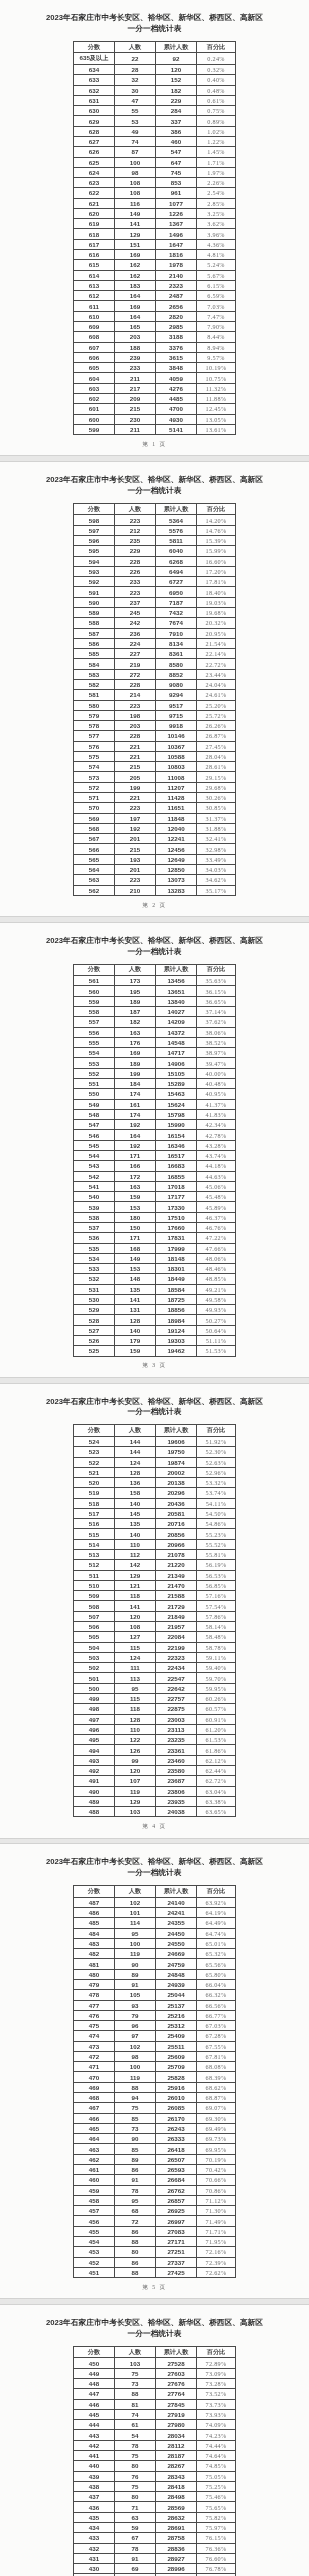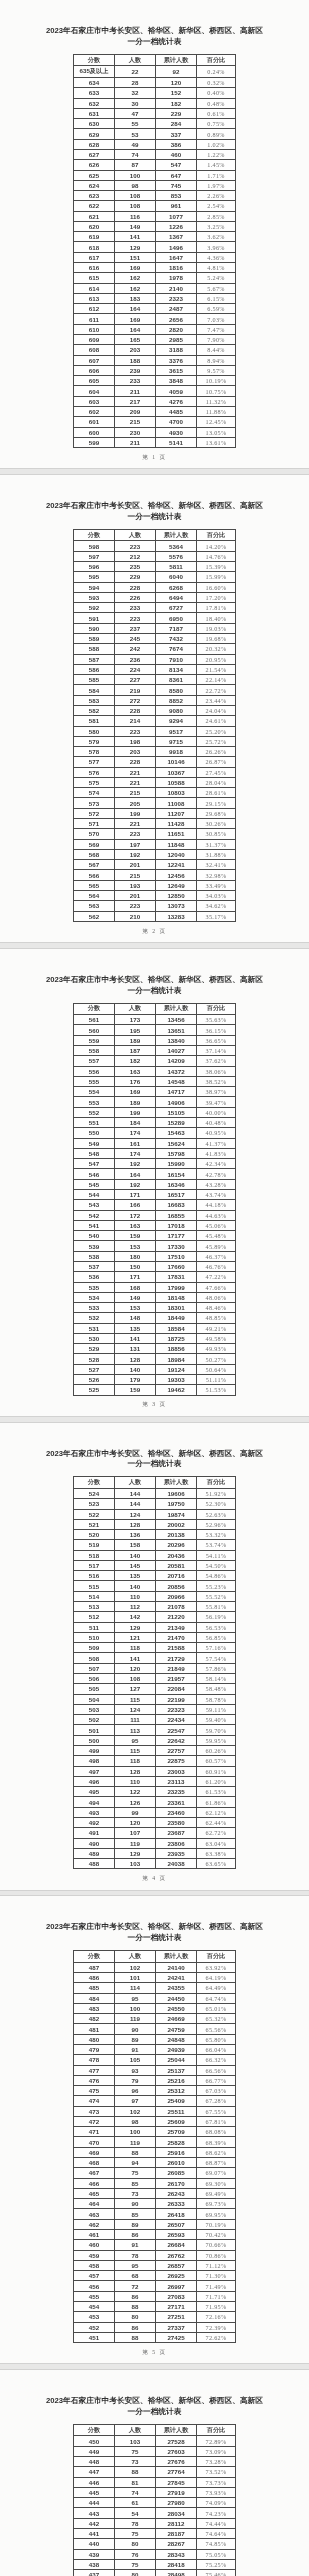--- a/index.html
+++ b/index.html
@@ -4,21 +4,21 @@
 <style>
   html, body { margin: 0; padding: 0; }
   body {
     width: 309px;
     height: 2871px;
     overflow: hidden;
     background: #fbfbfa;
     font-family: "Liberation Sans", sans-serif;
     color: #333;
   }
-  .page { padding-top: 26px; }
+  .page { padding-top: 13px; }
   .title {
     margin: 0 10.3px 6.2px;
     text-align: center;
     font-size: 7.7px;
     font-weight: 700;
     color: #2e2e2e;
     line-height: 10.8px;
   }
   table.score-table {
     border-collapse: collapse;

